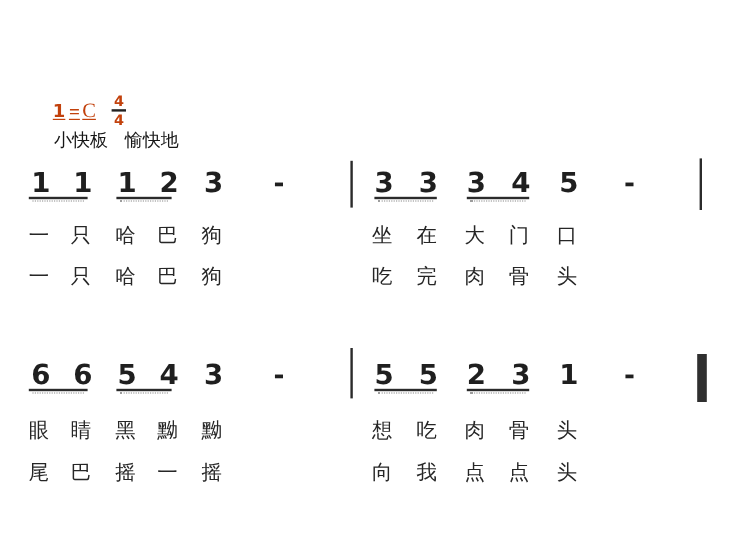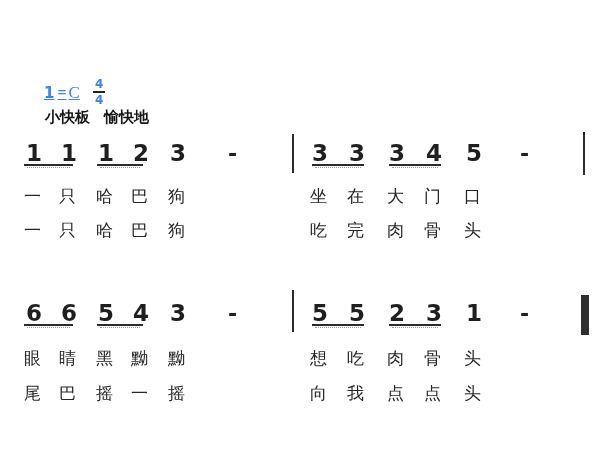--- a/index.html
+++ b/index.html
@@ -6,35 +6,35 @@
   .page{
     position:relative;width:610px;height:457px;background:#ffffff;overflow:hidden;
     color:#1f1f1f;font-family:"Liberation Serif","DejaVu Serif",serif;
   }
   
   .title{
     position:absolute;top:20px;left:0;width:610px;text-align:center;
     font-size:30px;letter-spacing:30px;text-indent:30px;color:#2a2a2a;
   }
   
-  .keyline{position:absolute;left:44px;top:80px;height:26px;font-size:16px;color:#3b82f6;text-decoration:underline;}
+  .keyline{position:absolute;left:44px;top:80px;height:26px;font-size:16px;color:#c2410c;text-decoration:underline;}
   .tonic{font-family:"DejaVu Sans","Liberation Sans",sans-serif;font-weight:700;font-size:15px;}
   .eq{margin:0 2px 0 3px;font-weight:700;}
   .keyname{font-size:17px;}
   .frac{
     display:inline-block;vertical-align:middle;margin-left:13px;text-align:center;
     font-family:"DejaVu Sans","Liberation Sans",sans-serif;font-weight:700;font-size:12px;line-height:1;
     position:relative;top:-2px;
   }
   .frac .num{display:block;border-bottom:2px solid #222;padding:0 2px 1px;}
   .frac .den{display:block;padding-top:1px;}
   
   .tempo{
     position:absolute;left:45px;top:108px;
-    font-family:"DejaVu Sans","Liberation Sans",sans-serif;font-weight:700;font-size:15px;color:#161616;
+    font-family:"DejaVu Sans","Liberation Sans",sans-serif;font-weight:400;font-size:15px;color:#161616;
   }
   .tempo .gap{display:inline-block;width:14px;}
   
   .noterow{
     position:absolute;left:0;width:610px;height:28px;
     font-family:"DejaVu Sans","Liberation Sans",sans-serif;font-weight:700;
     font-size:23px;line-height:23px;color:#1f1f1f;
   }
   .row1{top:142px;}
   .row2{top:302px;}

